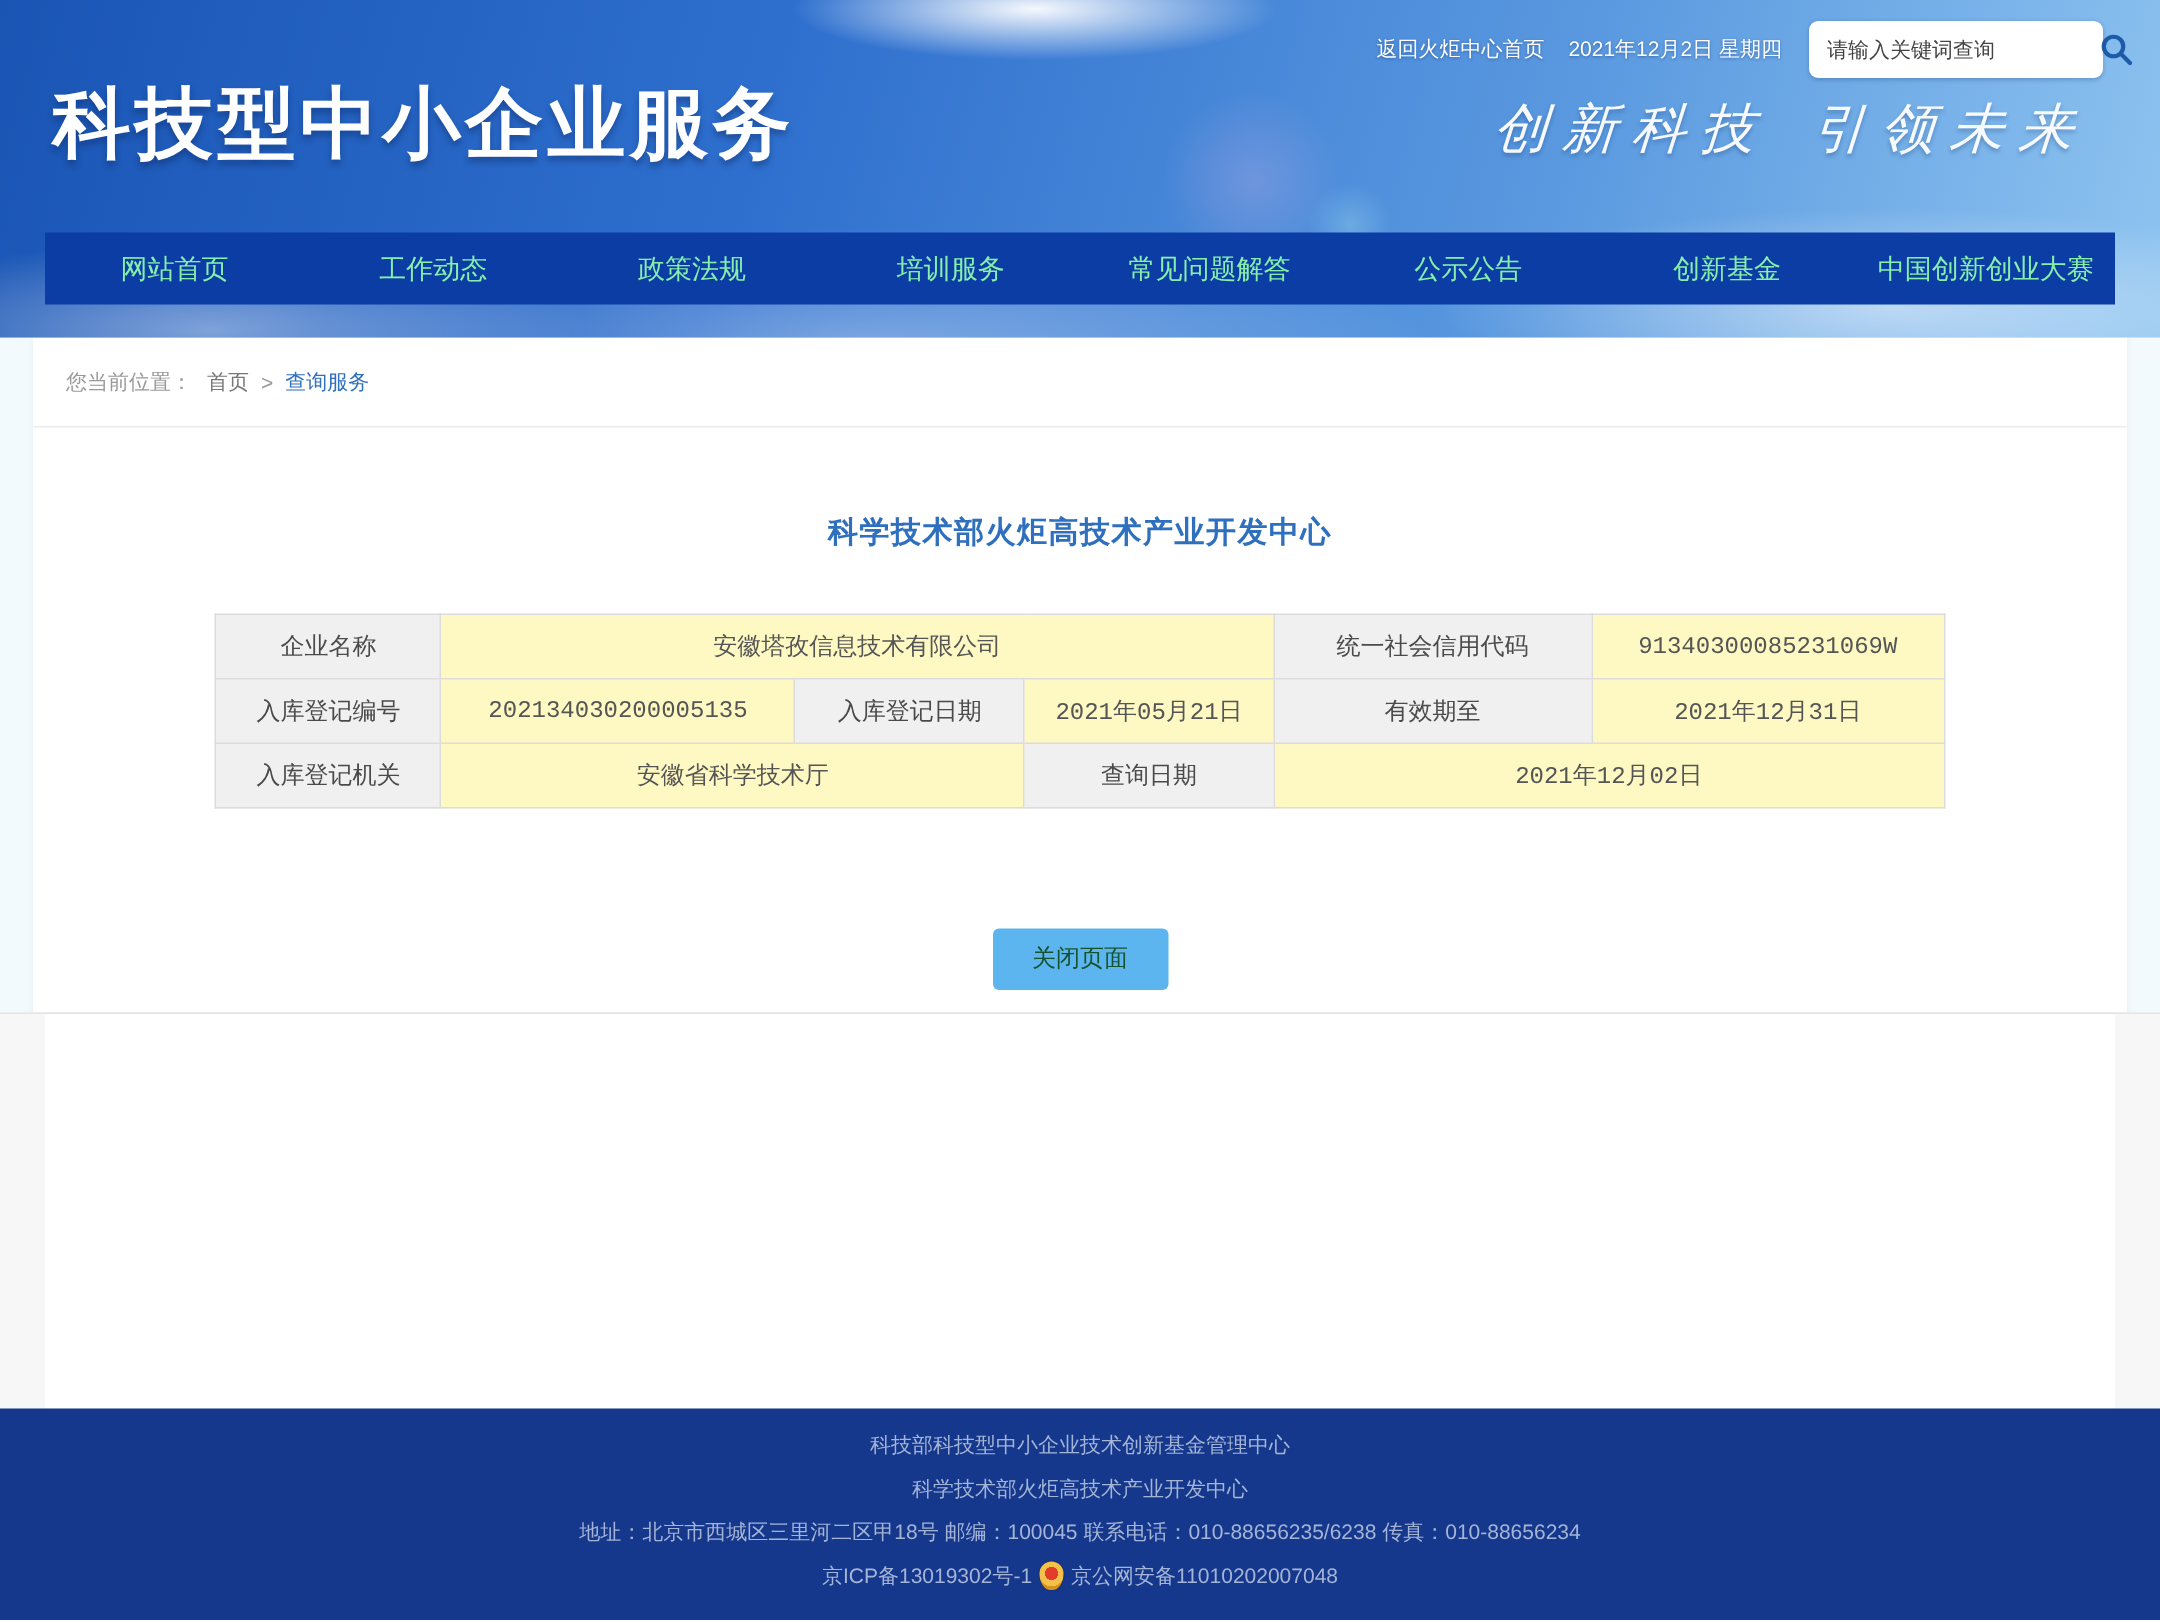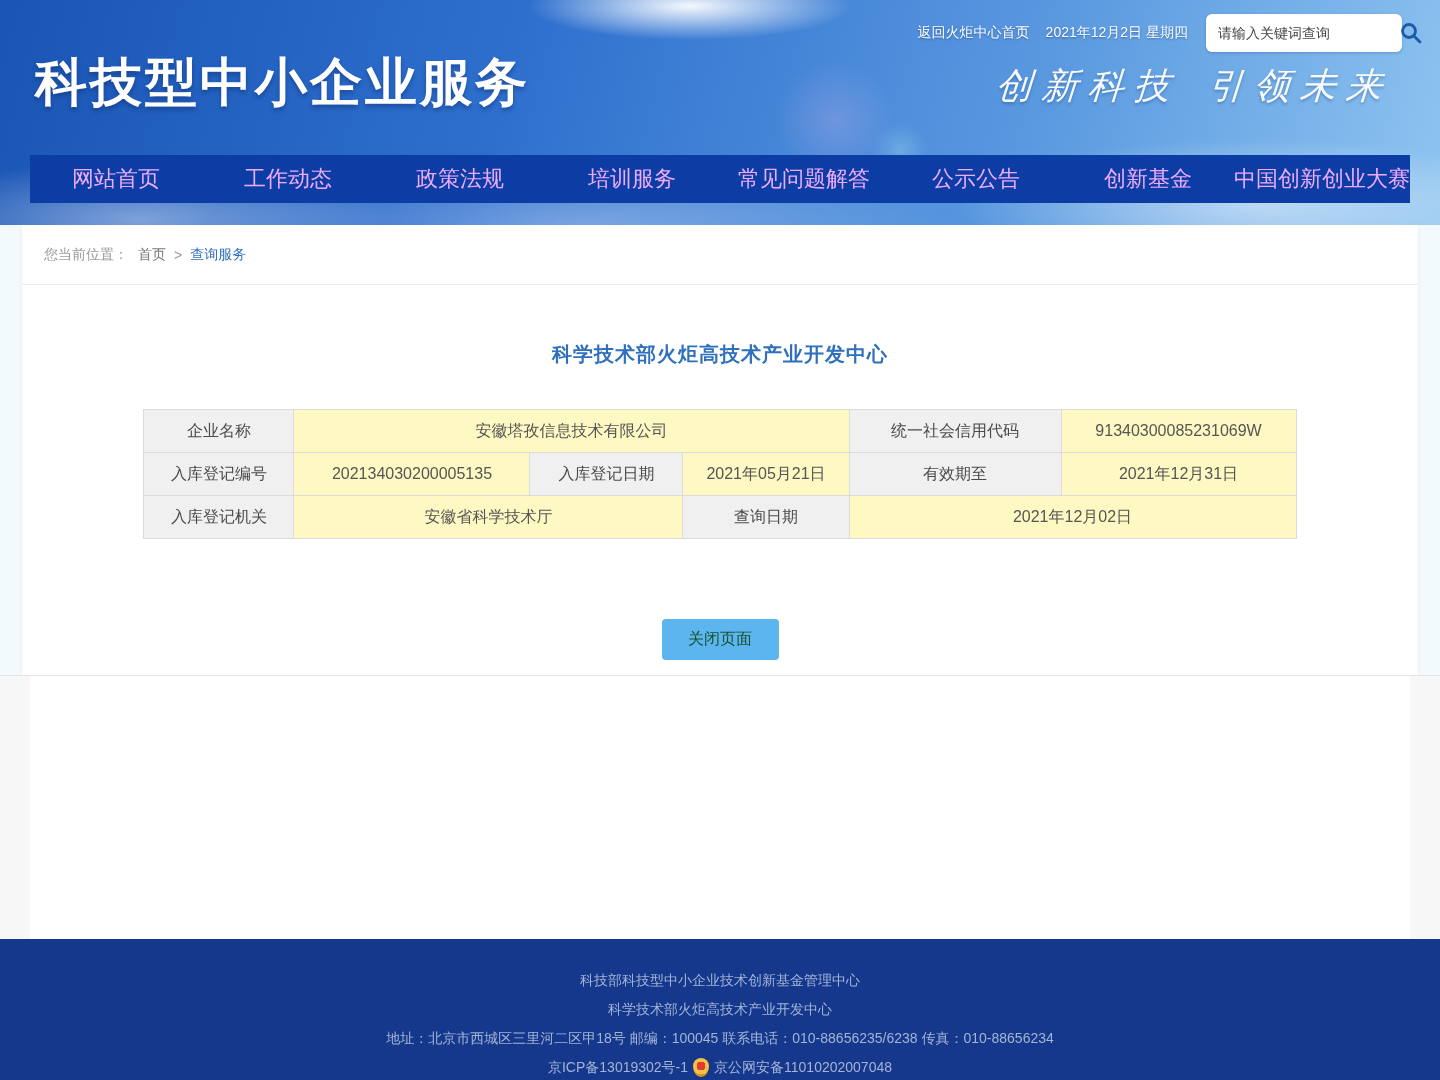--- a/index.html
+++ b/index.html
@@ -61,21 +61,21 @@
   .slogan .slogan-part2 { margin-left:28px; }
 
   
   .main-nav {
     position:absolute; left:30px; right:30px; top:155px; height:48px;
     background:#0b3da5;
     display:flex; align-items:stretch;
   }
   .nav-item {
     flex:1; display:flex; align-items:center; justify-content:center;
-    color:#f0abfc; font-size:22px; cursor:pointer; white-space:nowrap;
+    color:#86efac; font-size:18px; cursor:pointer; white-space:nowrap;
   }
 
   
   .band-upper { background:#f2fafd; padding:0 22px; height:450px; }
   .band-lower { background:#f7f7f7; border-top:1px solid #e4e4e4; padding:0 30px; height:264px; }
   .panel { background:#ffffff; height:100%; }
   .panel-upper { box-shadow:0 1px 5px rgba(0,0,0,0.06); }
 
   
   .crumbs {
@@ -92,36 +92,36 @@
     text-align:center; color:#2e6fbe; font-size:20px; font-weight:bold;
     margin-top:56px; letter-spacing:1px;
   }
 
   
   .result-table {
     width:1152px; margin:41px auto 0; border-collapse:collapse; table-layout:fixed;
   }
   .result-table td {
     border:1px solid #dcdcdc; height:43px; text-align:center;
-    font-size:16px; color:#555; padding:0 8px;
+    font-size:16px; color:#555; padding:0 8px;font-family:Liberation Mono, monospace;
   }
   .result-table td.label-cell { background:#f0f0f0; color:#4a4a4a; }
   .result-table td.value-cell { background:#fef9c3; }
 
   
   .close-btn {
     display:block; margin:80px auto 0; width:117px; height:41px;
     background:#5db5ef; color:#14532d; font-size:16px;
     border:none; border-radius:4px; cursor:pointer;
     font-family:"Liberation Sans", sans-serif;
   }
 
   
   .site-footer {
-    height:141px; background:#15388c; padding-top:27px;
+    height:141px; background:#15388c; padding-top:10px;
     display:flex; flex-direction:column; align-items:center; gap:0;
   }
   .footer-line {
     color:#a4b4d6; font-size:14px; line-height:29px; height:29px;
     display:flex; align-items:center; white-space:nowrap;
   }
   .footer-link { color:#a4b4d6; text-decoration:none; cursor:pointer; }
   .police-badge {
     display:inline-block; width:16px; height:19px; margin:0 5px;
     border-radius:50% 50% 46% 46% / 42% 42% 58% 58%;

